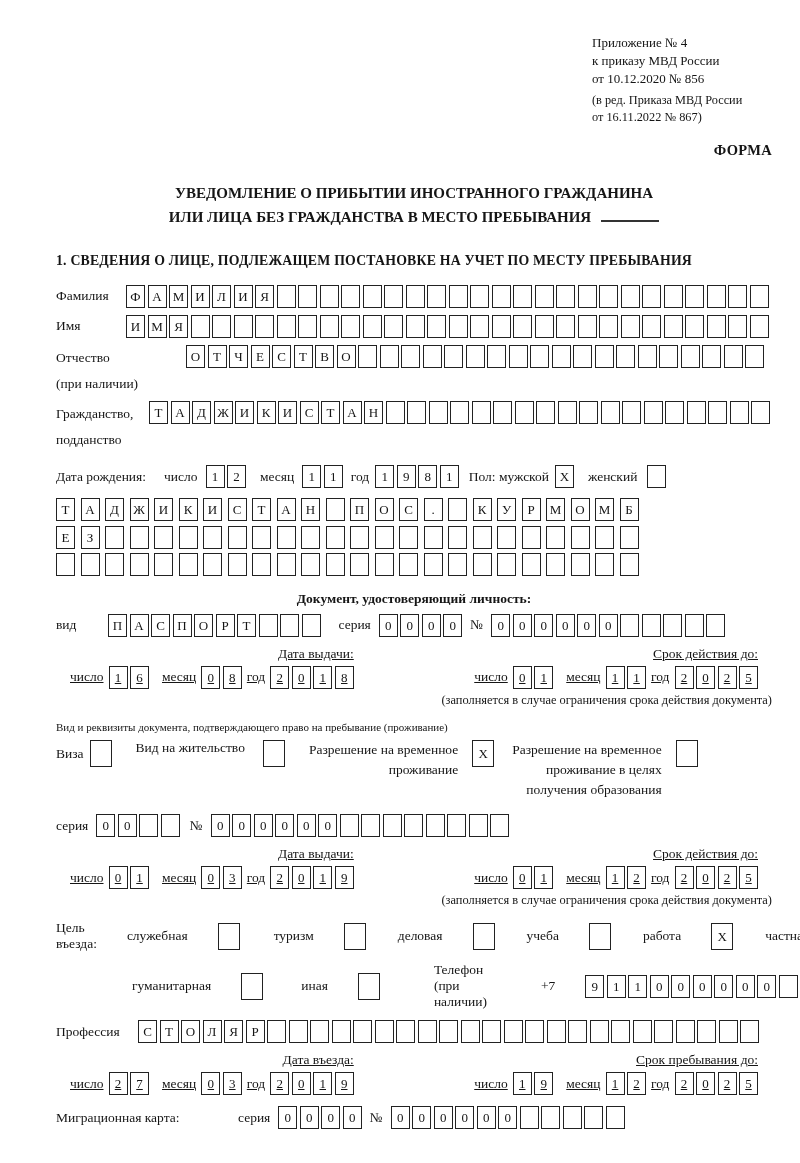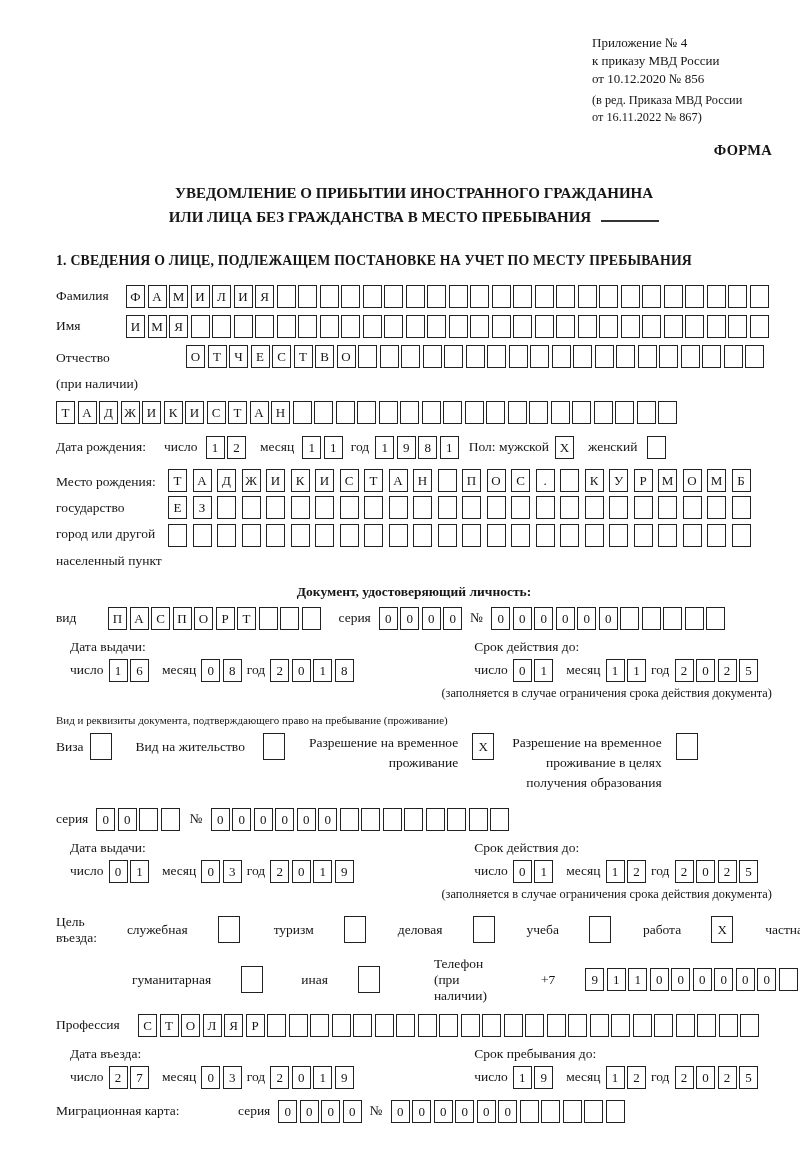--- a/index.html
+++ b/index.html
@@ -33,21 +33,21 @@
   
   .inl{font-size:13.5px;flex-shrink:0;}
   .gap6{margin-left:6px;} .gap8{margin-left:8px;} .gap10{margin-left:10px;}
   .gap14{margin-left:14px;} .gap18{margin-left:18px;} .gap24{margin-left:24px;} .gap30{margin-left:30px;}
 
   
   .doc-head{text-align:center;font-weight:bold;font-size:13.5px;margin-top:10px;}
 
   
   .dpair{display:flex;margin-top:9px;}
-  .dgroup{display:flex;flex-direction:column;align-items:flex-start;}
+  .dgroup{display:flex;flex-direction:column;align-items:flex-end;text-decoration:underline;}
   .dgroup.left{margin-left:14px;}
   .dgroup.right{margin-left:auto;margin-right:14px;}
   .dhead{font-size:13.5px;margin-bottom:4px;}
   .dline{display:flex;align-items:center;gap:5px;font-size:13.5px;}
   .note{text-align:right;font-size:12.4px;margin-top:4px;}
 
   
   .intro{font-size:11px;line-height:2.0;margin-top:8px;}
   .cbrow{display:flex;align-items:flex-start;margin-top:2px;font-size:13.5px;}
   .cblabel-multi{text-align:right;line-height:1.5;font-size:13.5px;}
@@ -181,20 +181,24 @@
         <div class="cell"></div>
         <div class="cell"></div>
         <div class="cell"></div>
         <div class="cell"></div>
         <div class="cell"></div>
         <div class="cell"></div>
       </span>
   </div>
 
   <div class="frow start" style="margin-top:3px;">
+    <span class="flabel lblcol" style="width:93px;">
+      <div>Гражданство,</div>
+      <div>подданство</div>
+    </span>
     <span class="cells">
         <div class="cell">Т</div>
         <div class="cell">А</div>
         <div class="cell">Д</div>
         <div class="cell">Ж</div>
         <div class="cell">И</div>
         <div class="cell">К</div>
         <div class="cell">И</div>
         <div class="cell">С</div>
         <div class="cell">Т</div>
@@ -244,26 +248,20 @@
     <span class="cells gap6">
         <div class="cell">X</div>
       </span>
     <span class="inl gap14">женский</span>
     <span class="cells gap10">
         <div class="cell"></div>
       </span>
   </div>
 
   <div class="frow start" style="margin-top:10px;">
-    <span class="flabel lblcol" style="width:112px;">
-      <div>Место рождения:</div>
-      <div>государство</div>
-      <div>город или другой</div>
-      <div>населенный пункт</div>
-    </span>
     <span class="stack">
       <span class="cells wide">
           <div class="cell">Т</div>
           <div class="cell">А</div>
           <div class="cell">Д</div>
           <div class="cell">Ж</div>
           <div class="cell">И</div>
           <div class="cell">К</div>
           <div class="cell">И</div>
           <div class="cell">С</div>
@@ -428,21 +426,21 @@
 
   <div class="intro">
     <div>Вид и реквизиты документа, подтверждающего право на пребывание (проживание)</div>
   </div>
 
   <div class="cbrow">
     <span style="margin-top:6px;">Виза</span>
     <span class="cells cb gap6">
         <div class="cell"></div>
       </span>
-    <span class="gap24" style="margin-top:6px;">Вид на жительство</span>
+    <span class="gap24" style="">Вид на жительство</span>
     <span class="cells cb gap18">
         <div class="cell"></div>
       </span>
     <span class="cblabel-multi gap24">
       <div>Разрешение на временное</div>
       <div>проживание</div>
     </span>
     <span class="cells cb gap14">
         <div class="cell">X</div>
       </span>

